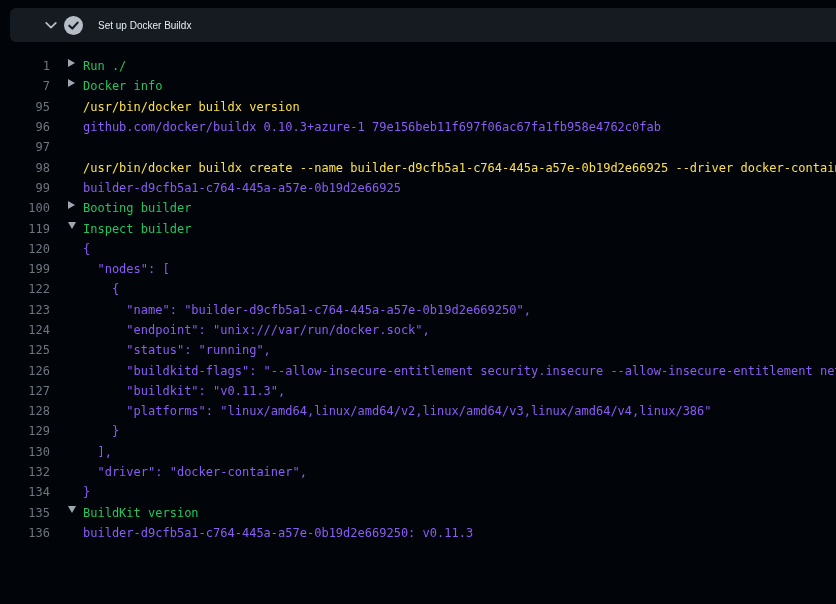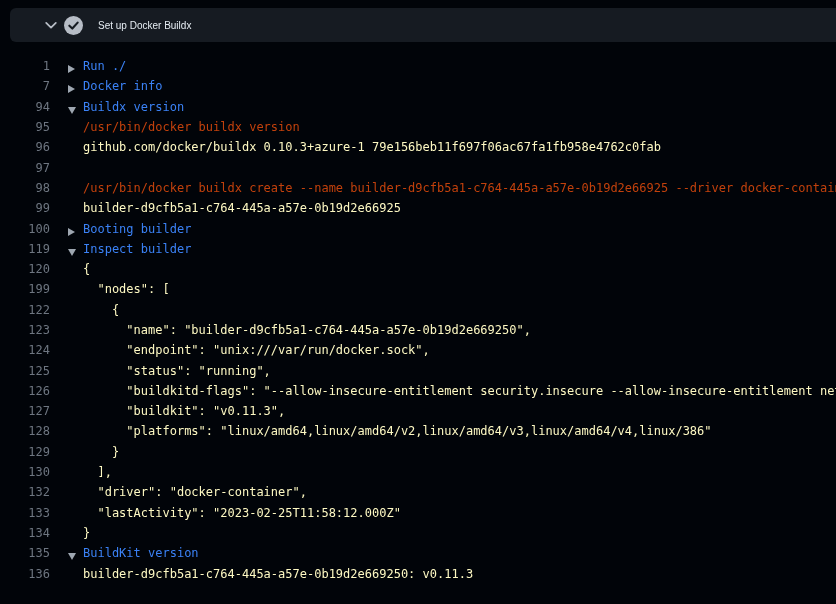--- a/index.html
+++ b/index.html
@@ -45,26 +45,26 @@
   }
   .num {
     width: 50px;
     flex: none;
     text-align: right;
     color: #6e7681;
     text-decoration: none;
     cursor: pointer;
   }
   .content { margin-left: 18px; white-space: pre; }
-  .content.out { color: #fef9c3; padding-left: 15px; text-align: right; }
-  .content.cmd { color: #c2410c; padding-left: 15px; }
+  .content.out { color: #8b5cf6; padding-left: 15px; text-align: right; }
+  .content.cmd { color: #fde047; padding-left: 15px; }
   .content.group {
-    color: #3b82f6;
+    color: #22c55e;
     display: flex;
-    align-items: flex-end;
+    align-items: flex-start;
     cursor: pointer;
   }
   .arrow {
     width: 15px;
     flex: none;
     display: flex;
     align-items: center;
   }
   .tri-right {
     width: 0; height: 0;
@@ -94,24 +94,20 @@
 </div>
 
 <div class="log">
     <div class="line">
     <a class="num">1</a>
     <span class="content group"><span class="arrow"><span class="tri-right"></span></span><span>Run ./</span></span>
   </div>
     <div class="line">
     <a class="num">7</a>
     <span class="content group"><span class="arrow"><span class="tri-right"></span></span><span>Docker info</span></span>
-  </div>
-    <div class="line">
-    <a class="num">94</a>
-    <span class="content group"><span class="arrow"><span class="tri-down"></span></span><span>Buildx version</span></span>
   </div>
     <div class="line">
     <a class="num">95</a>
     <span class="content cmd">/usr/bin/docker buildx version</span>
   </div>
     <div class="line">
     <a class="num">96</a>
     <span class="content out">github.com/docker/buildx 0.10.3+azure-1 79e156beb11f697f06ac67fa1fb958e4762c0fab</span>
   </div>
     <div class="line">
@@ -175,24 +171,20 @@
   </div>
     <div class="line">
     <a class="num">130</a>
     <span class="content out">  ],</span>
   </div>
     <div class="line">
     <a class="num">132</a>
     <span class="content out">  "driver": "docker-container",</span>
   </div>
     <div class="line">
-    <a class="num">133</a>
-    <span class="content out">  "lastActivity": "2023-02-25T11:58:12.000Z"</span>
-  </div>
-    <div class="line">
     <a class="num">134</a>
     <span class="content out">}</span>
   </div>
     <div class="line">
     <a class="num">135</a>
     <span class="content group"><span class="arrow"><span class="tri-down"></span></span><span>BuildKit version</span></span>
   </div>
     <div class="line">
     <a class="num">136</a>
     <span class="content out">builder-d9cfb5a1-c764-445a-a57e-0b19d2e669250: v0.11.3</span>

